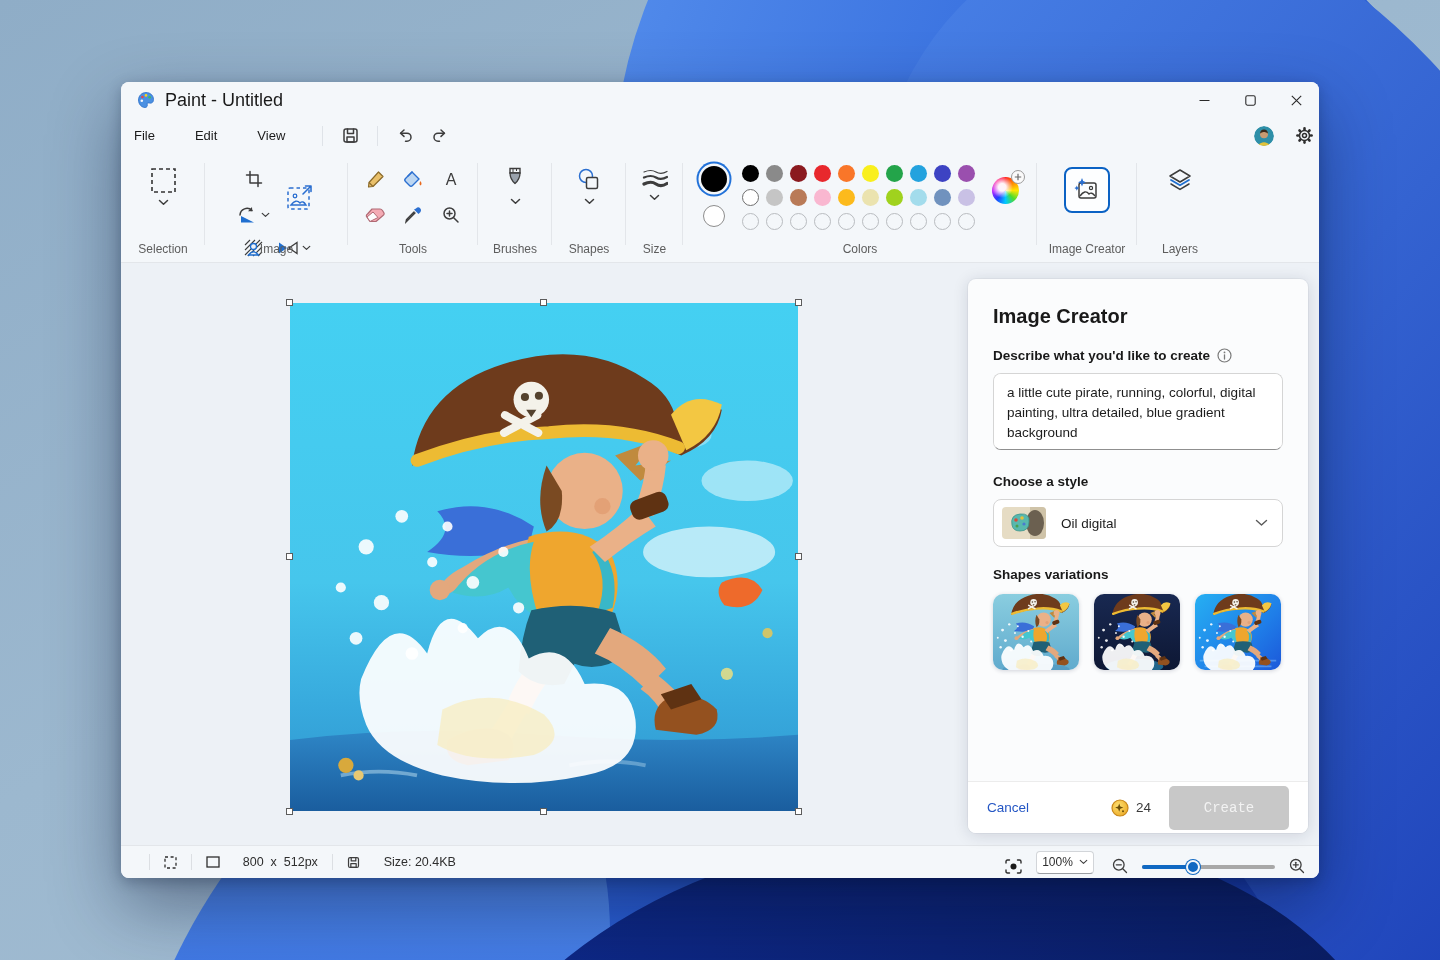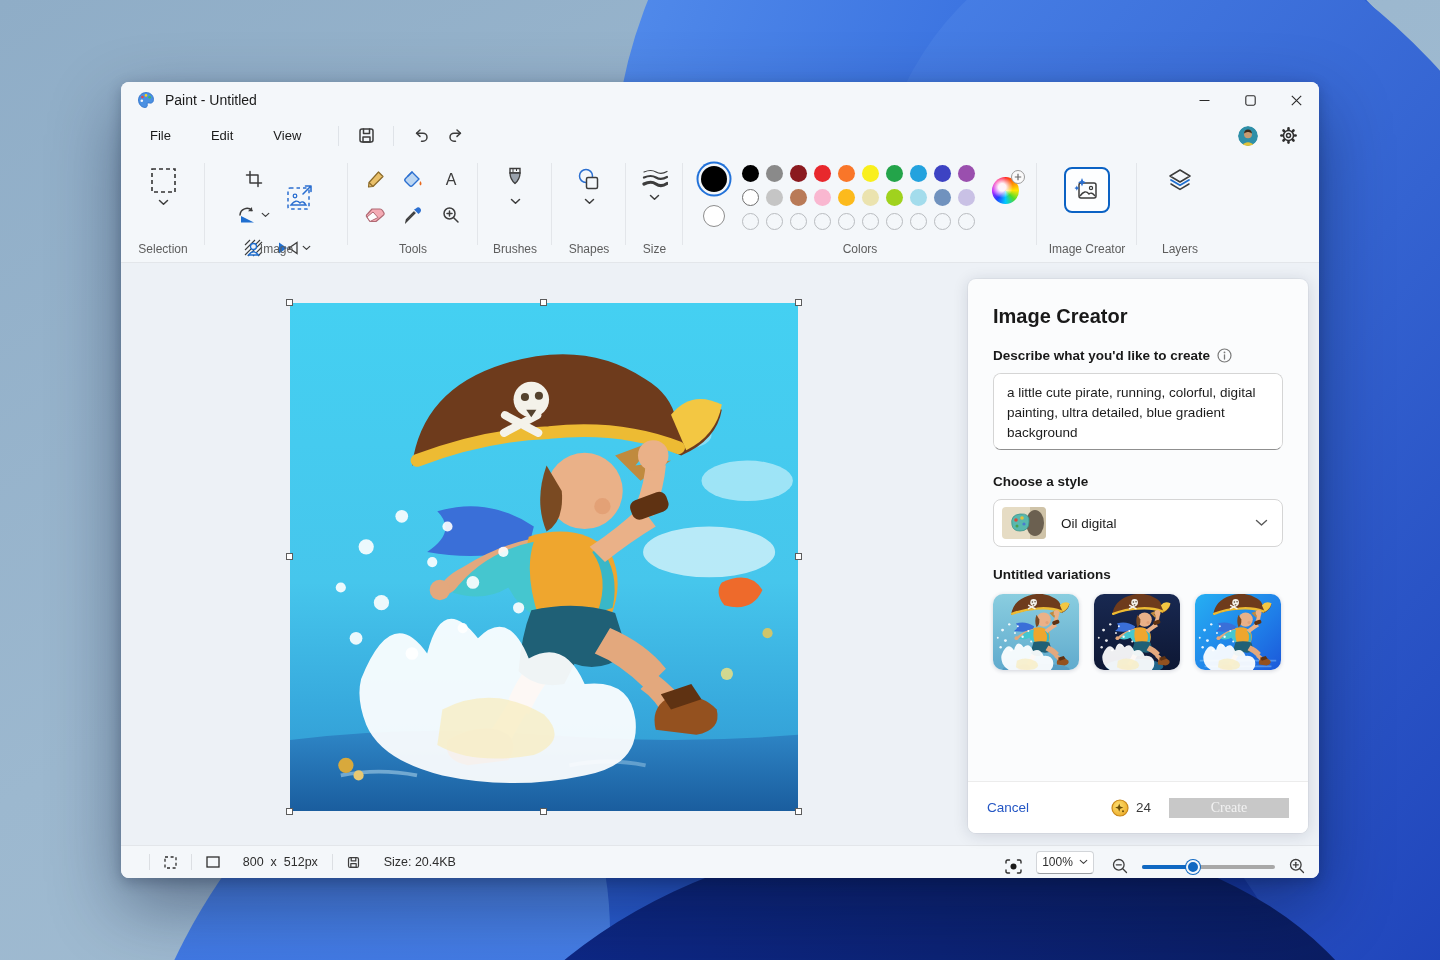--- a/index.html
+++ b/index.html
@@ -13,25 +13,25 @@
   .bloom-low  { left:170px; top:680px; width:1150px; height:920px; transform:rotate(-12deg); border-radius:50%; background:linear-gradient(120deg,#3f7eea 0%,#1d49c4 60%,#132f9a 100%); }
   .bloom-edge { left:150px; top:700px; width:430px; height:720px; transform:rotate(24deg); border-radius:50%; background:linear-gradient(160deg,#6aa4f4 0%,#2158d8 70%); }
   .bloom-dark { left:450px; top:830px; width:950px; height:620px; transform:rotate(-6deg); border-radius:50%; background:linear-gradient(100deg,#0e2a8c 0%,#0a1c5e 100%); }
 
   
   .window { position:absolute; left:121px; top:82px; width:1198px; height:796px; background:#f4f7fa;
             border-radius:8px; box-shadow:0 28px 70px rgba(5,15,45,.42), 0 4px 14px rgba(5,15,45,.25); overflow:hidden;
             display:flex; flex-direction:column; color:#1b1b1b; }
 
   .titlebar { height:36px; display:flex; align-items:center; padding-left:16px; background:#f4f7fa; flex:0 0 auto; }
-  .app-title { font-size:14px; color:#1a1a1a; margin-left:10px; }
+  .app-title { font-size:18px; color:#1a1a1a; margin-left:10px; }
   .win-controls { margin-left:auto; display:flex; height:100%; }
   .win-btn { width:46px; height:100%; display:flex; align-items:center; justify-content:center; }
 
-  .menubar { height:35px; display:flex; align-items:center; padding:0 16px; flex:0 0 auto; }
+  .menubar { height:35px; display:flex; align-items:center; padding:0 0; flex:0 0 auto; }
   .menu-item { font-size:13px; margin-right:14px; padding:4px 13px; border-radius:5px; }
   .mb-divider { width:1px; height:20px; background:#dfe3e8; margin:0 10px; }
   .mb-btn { width:34px; height:26px; display:flex; align-items:center; justify-content:center; border-radius:5px; }
   .menubar-right { margin-left:auto; display:flex; align-items:center; gap:22px; padding-right:6px; }
   .avatar { width:20px; height:20px; border-radius:50%; overflow:hidden; }
 
   
   .ribbon { height:110px; display:flex; background:#f4f7fa; border-bottom:1px solid #e3e6ea; flex:0 0 auto; }
   .rgroup { position:relative; display:flex; flex-direction:column; align-items:center; flex:0 0 auto; }
   .rgroup:not(.no-div)::after { content:''; position:absolute; right:0; top:10px; height:82px; width:1px; background:#e3e6ea; }
@@ -84,21 +84,21 @@
   .style-drop { margin-top:10px; width:290px; height:48px; border:1px solid #d5d5d5; border-radius:8px; background:#fff;
                 display:flex; align-items:center; padding:0 14px 0 8px; }
   .style-thumb { width:44px; height:32px; border-radius:4px; overflow:hidden; flex:0 0 auto; }
   .style-name { font-size:13.5px; margin-left:15px; color:#1c1c1c; }
   .variations { margin-top:12px; display:flex; gap:15px; }
   .var-thumb { width:86px; height:76px; border-radius:10px; overflow:hidden; box-shadow:0 1px 4px rgba(20,30,60,.18); }
   .var-thumb svg { display:block; width:100%; height:100%; }
   .panel-footer { flex:0 0 52px; background:#fff; border-top:1px solid #ececec; display:flex; align-items:center; padding:0 19px; }
   .cancel-link { font-size:13.5px; color:#2456c4; }
   .credits { margin-left:auto; display:flex; align-items:center; gap:7px; font-size:13.5px; color:#3a3a3a; }
-  .create-btn { margin-left:18px; width:120px; height:20px; border:none; border-radius:0; background:#c8c8c8; color:#f2f2f2; font-size:14px; font-family:Liberation Serif, serif; }
+  .create-btn { margin-left:18px; width:120px; height:44px; border:none; border-radius:5px; background:#c8c8c8; color:#f2f2f2; font-size:14px; font-family:Liberation Mono, monospace; }
 
   
   .statusbar { height:33px; flex:0 0 auto; background:#f4f7fa; border-top:1px solid #e3e6ea; display:flex; align-items:center; padding:0 14px; font-size:12.5px; color:#2e2e2e; }
   .sb-seg { display:flex; align-items:center; gap:9px; white-space:pre; }
   .sb-div { width:1px; height:16px; background:#dcdfe3; margin:0 14px; }
   .sb-right { margin-left:auto; display:flex; align-items:flex-end; }
   .zoom-select { width:58px; height:23px; background:#fff; border:1px solid #d2d5d9; border-bottom-color:#9b9ea3; border-radius:4px;
                  display:flex; align-items:center; justify-content:center; gap:6px; font-size:12px; margin:0 18px 0 14px; }
   .slider { position:relative; width:133px; height:14px; margin:0 14px; }
   .slider-track { position:absolute; left:0; right:0; top:5px; height:4px; border-radius:2px; background:#a8a8a8; }
@@ -593,21 +593,21 @@
             </svg>
           </span>
           <span class="style-name">Oil digital</span>
           <span style="margin-left:auto">
             <svg width="13" height="8" viewBox="0 0 13 8">
                 <polyline points="1.5,1.5 6.5,6 11.5,1.5" fill="none" stroke="#5a5a5a" stroke-width="1.4" stroke-linecap="round" stroke-linejoin="round"></polyline>
               </svg>
           </span>
         </div>
 
-        <div class="panel-label">Untitled variations</div>
+        <div class="panel-label">Shapes variations</div>
 
         <div class="variations">
           <div class="var-thumb">
             <svg viewBox="10 0 180 200" preserveAspectRatio="xMidYMid slice">
               <rect x="0" y="0" width="200" height="200" fill="url(#t1Grad)"></rect>
               <ellipse cx="100" cy="178" rx="70" ry="12" fill="#4d93bd" opacity="0.6"></ellipse>
               <use href="#pirate-char"></use>
             </svg>
           </div>
           <div class="var-thumb">

